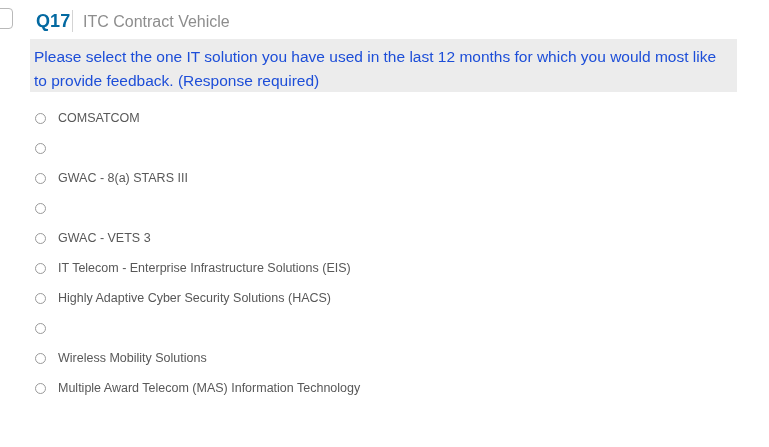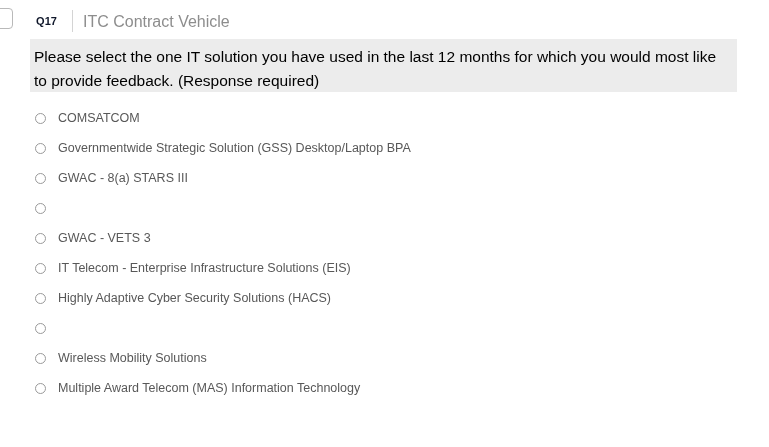--- a/index.html
+++ b/index.html
@@ -35,23 +35,23 @@
     box-sizing: border-box;
     border: 1px solid #b9b9b9;
     border-radius: 4px;
     background: #ffffff;
   }
 
   .q-number {
     position: absolute;
     left: 36px;
     top: 13px;
-    font-size: 11px;
+    font-size: 18px;
     font-weight: bold;
-    color: #0f172a;
+    color: #0369a1;
     letter-spacing: .1px;
     line-height: 16px;
   }
 
   .q-divider {
     position: absolute;
     left: 72px;
     top: 10px;
     width: 1px;
     height: 22px;
@@ -76,21 +76,21 @@
     width: 707px;
     height: 53px;
     box-sizing: border-box;
     background: #ececec;
     padding: 6px 8px 0 4px;
   }
 
   .q-prompt-text {
     font-size: 15.5px;
     line-height: 24px;
-    color: #000000;
+    color: #1d4ed8;
     display: block;
   }
 
   
   .options {
     position: absolute;
     left: 0;
     top: 104px;
     width: 769px;
   }
@@ -138,21 +138,20 @@
   <span class="q-prompt-text">Please select the one IT solution you have used in the last 12 months for which you would most like to provide feedback. (Response required)</span>
 </div>
 
 <div class="options" id="options-list">
     <div class="option-row">
       <span class="radio"></span>
       <span class="option-label">COMSATCOM</span>
     </div>
     <div class="option-row">
       <span class="radio"></span>
-      <span class="option-label">Governmentwide Strategic Solution (GSS) Desktop/Laptop BPA</span>
     </div>
     <div class="option-row">
       <span class="radio"></span>
       <span class="option-label">GWAC - 8(a) STARS III</span>
     </div>
     <div class="option-row">
       <span class="radio"></span>
     </div>
     <div class="option-row">
       <span class="radio"></span>

